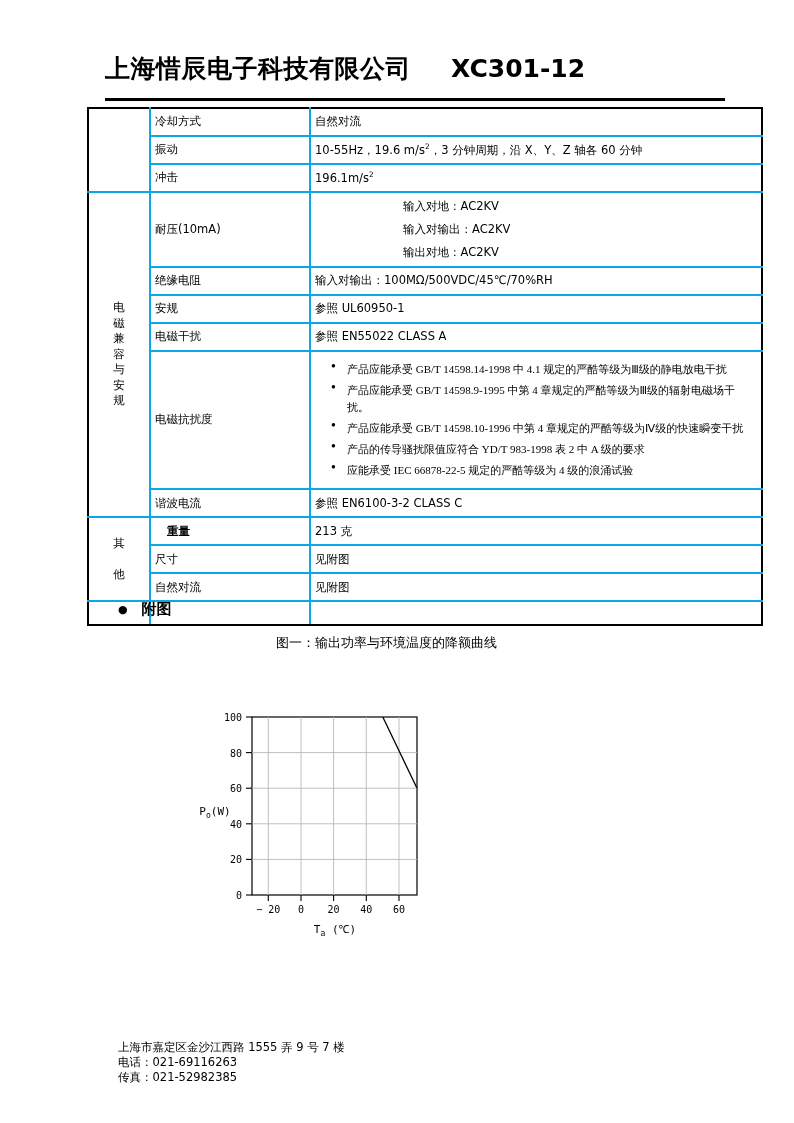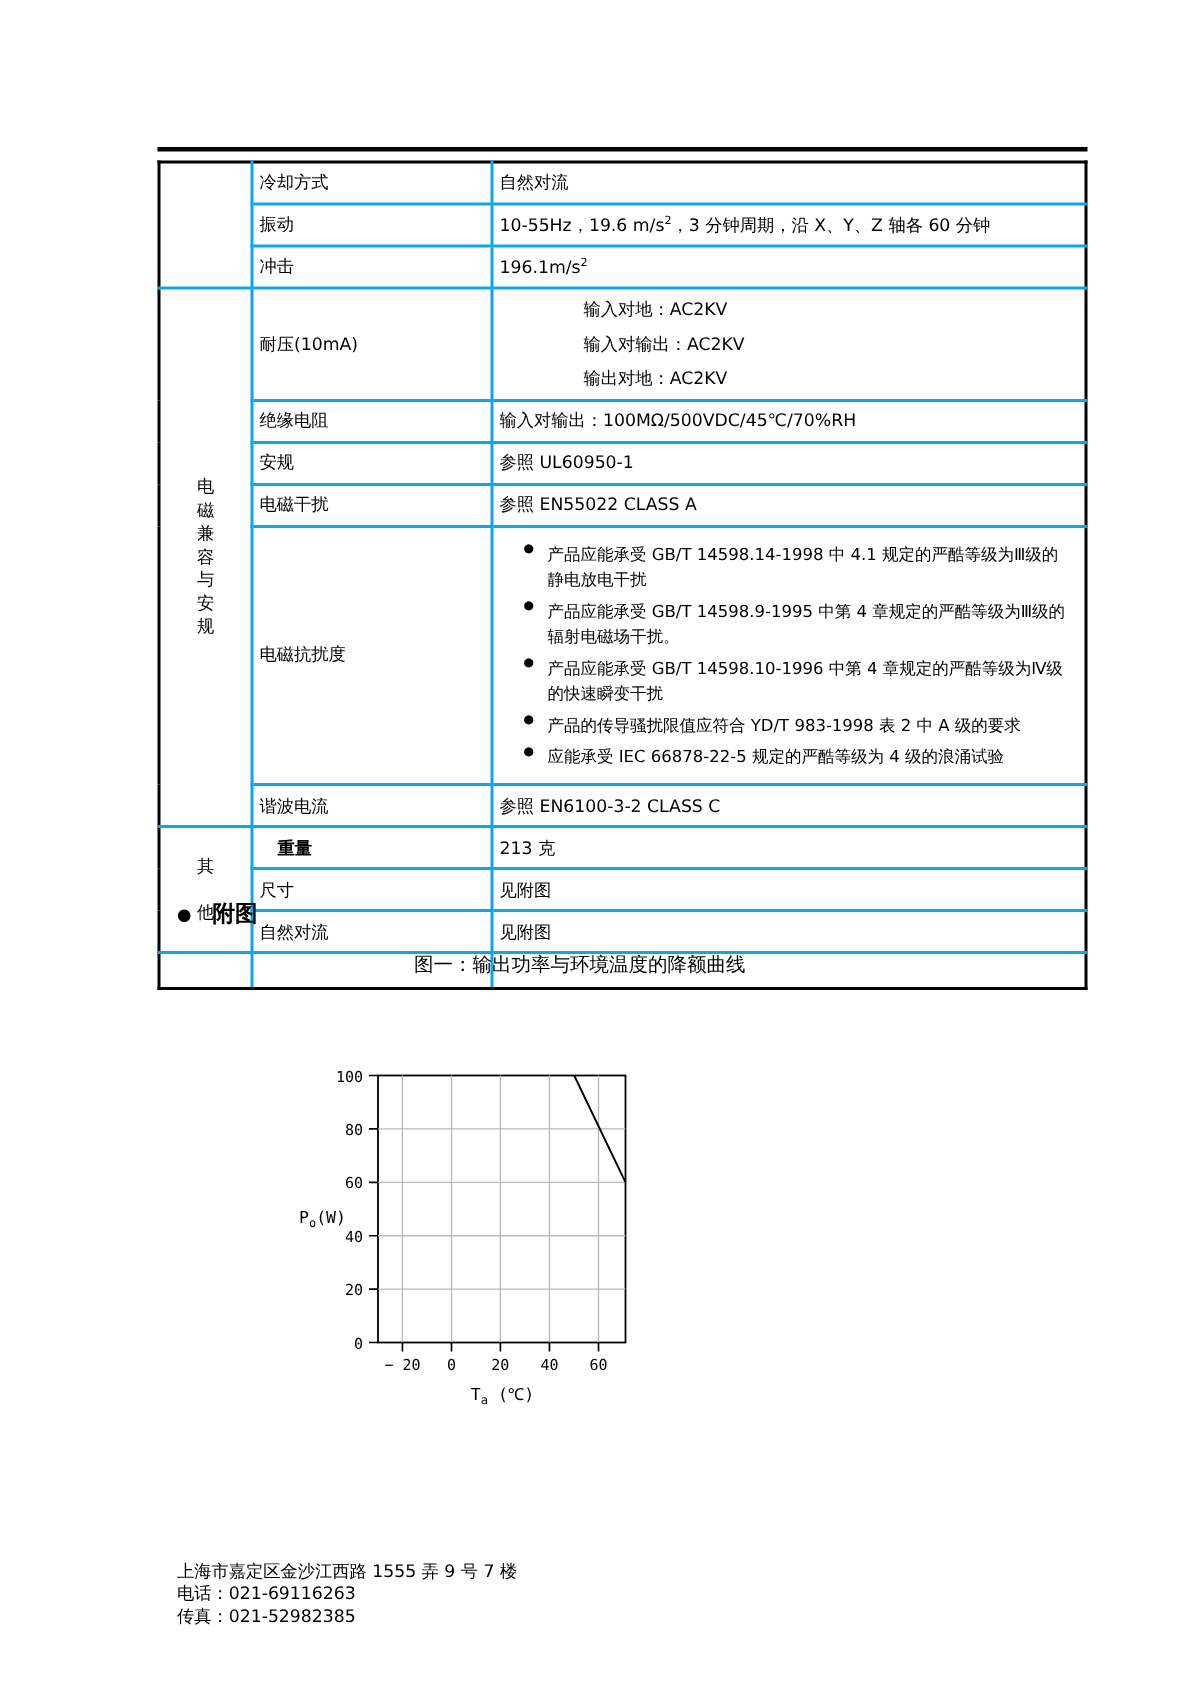--- a/index.html
+++ b/index.html
@@ -48,23 +48,23 @@
     left: 105px;
     top: 98px;
     width: 620px;
     height: 3px;
     background: #000;
   }
 
   
   .spec-table {
     position: absolute;
-    left: 105px;
+    left: 87px;
     top: 107px;
-    width: 620px;
+    width: 676px;
     border-collapse: collapse;
     table-layout: fixed;
     font-size: 11px;
   }
   .spec-table td {
     border: 2px solid #0ea5e9;
     padding: 2px 4px;
     vertical-align: middle;
     line-height: 1.35;
   }
@@ -80,21 +80,21 @@
     text-align: left;
     padding-left: 8px;
     font-size: 11.5px;
   }
   .cell-item.bold { font-weight: bold; padding-left: 16px; }
   .cell-val {
     font-size: 11.5px;
   }
   .cell-val.left {
     text-align: left;
-    padding-left: 60px;
+    padding-left: 92px;
     line-height: 2.0;
   }
   .row-tall td { height: 22px; }
   .empty-row td { height: 18px; }
 
   .thick-top { border-top: 2px solid #000 !important; }
   .thick-bottom { border-bottom: 2px solid #000 !important; }
   .thick-left { border-left: 2px solid #000 !important; }
   .thick-right { border-right: 2px solid #000 !important; }
 
@@ -103,20 +103,21 @@
     padding: 3px 6px 3px 16px;
     list-style: none;
   }
   .bullet-list li {
     position: relative;
     padding-left: 16px;
     margin: 4px 0;
     font-size: 11px;
     line-height: 1.55;
     text-align: left;
+    font-family: Liberation Serif, serif;
   }
   .bullet-list li::before {
     content: "\25CF";
     position: absolute;
     left: 0;
     top: -1px;
     font-size: 8px;
   }
 
   sup { font-size: 0.65em; vertical-align: super; }
@@ -164,20 +165,24 @@
     font-size: 11.5px;
     flex-direction: column;
   }
   .footer span { white-space: nowrap; }
 </style>
 </head>
 <body>
 
 <div class="page">
 
+  <div class="header">
+    <div class="company-name">上海惜辰电子科技有限公司</div>
+    <div class="model-code">XC301-12</div>
+  </div>
   <div class="header-rule"></div>
 
   <table class="spec-table">
     <colgroup>
       <col class="col-group">
       <col class="col-item">
       <col>
     </colgroup>
     <tbody>
       <tr class="row-tall">

